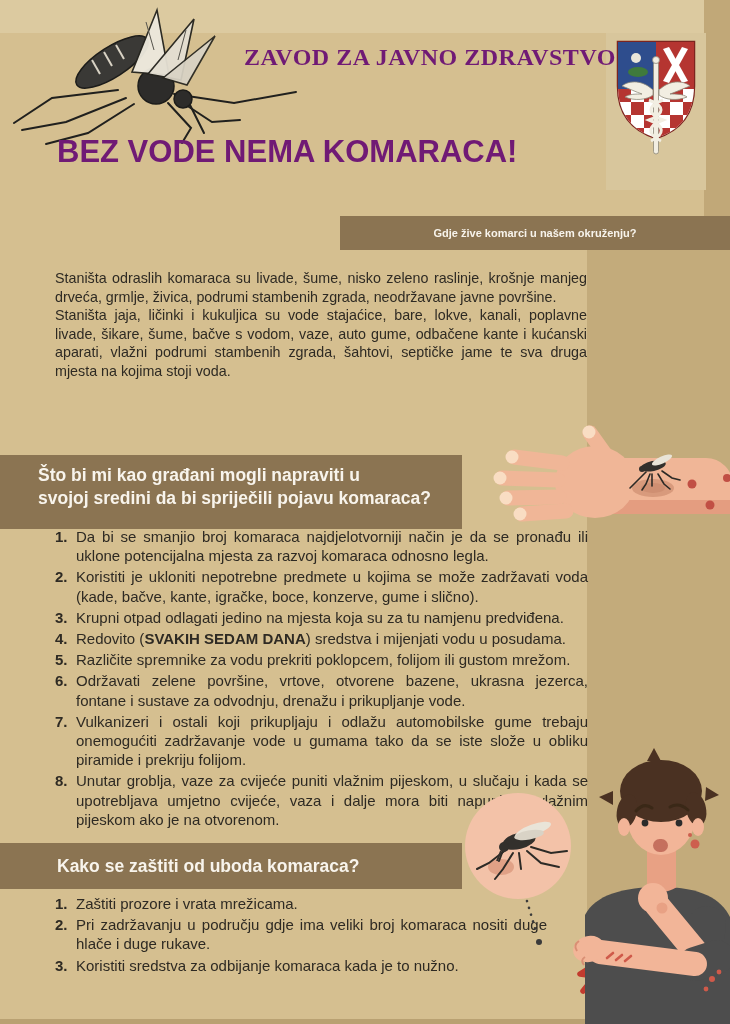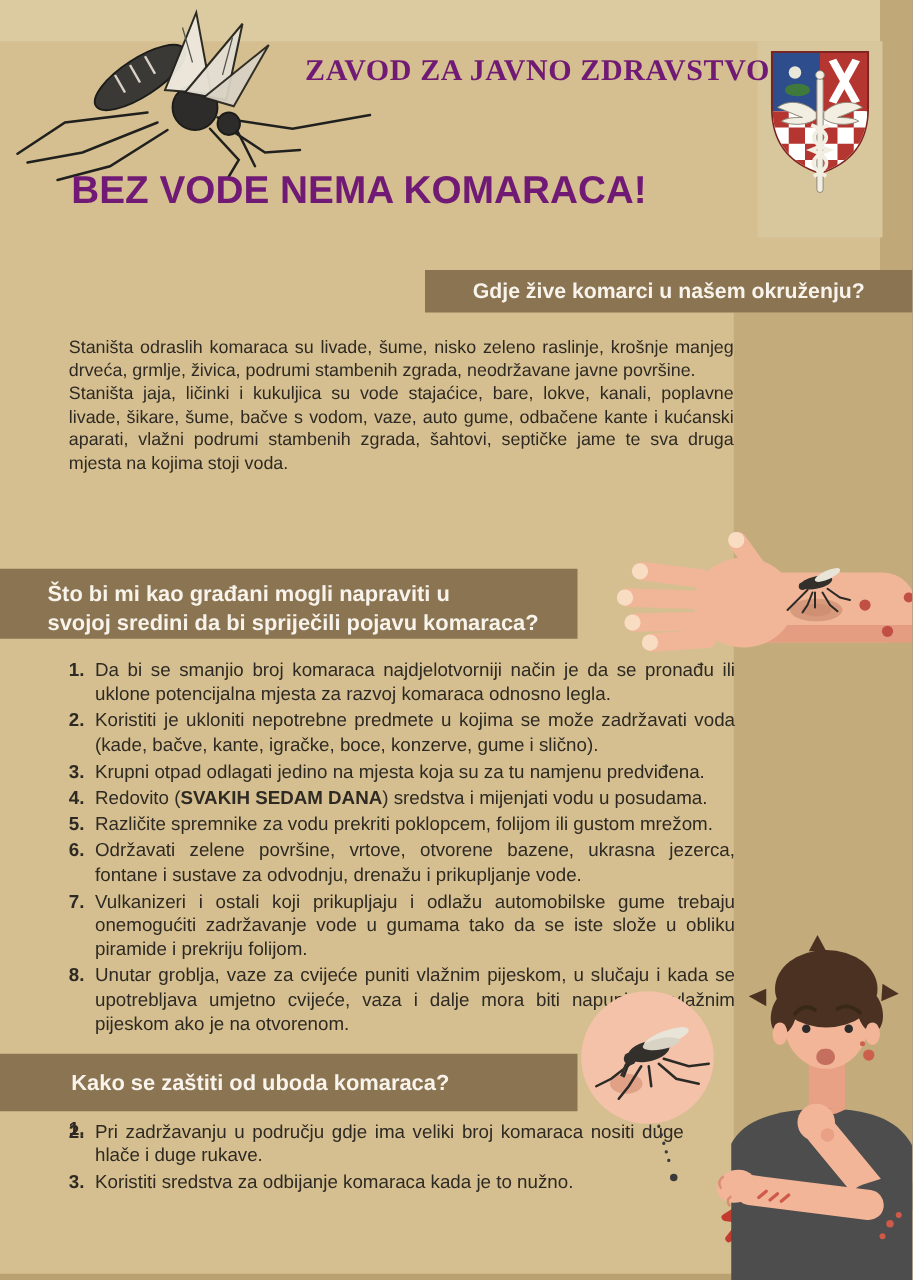--- a/index.html
+++ b/index.html
@@ -18,22 +18,22 @@
   .org-block{position:absolute;left:240px;top:42px;width:380px;text-align:center;
     font-family:"Liberation Serif",serif;font-weight:700;color:#701a75;}
   .org-line1{font-size:24px;line-height:30px;letter-spacing:.5px;}
   .org-line2{font-size:18px;line-height:24px;letter-spacing:.3px;}
 
   .poster-title{position:absolute;left:57px;top:134px;margin:0;
     font-size:31px;font-weight:800;letter-spacing:0;color:#701a75;}
 
   .banner{position:absolute;background:#8b7452;color:#f8f4ec;font-weight:700;}
   .banner-1{left:340px;top:216px;width:390px;height:34px;
-    font-size:17px;line-height:34px;text-align:center;}
-  .banner-2{left:0;top:455px;width:462px;height:56px;
+    font-size:11px;line-height:34px;text-align:center;}
+  .banner-2{left:0;top:455px;width:462px;height:74px;
     font-size:17.5px;line-height:23px;padding-top:9px;padding-left:38px;box-sizing:border-box;}
   .banner-3{left:0;top:843px;width:462px;height:46px;
     font-size:17.5px;line-height:46px;padding-left:57px;box-sizing:border-box;}
 
   .paras{position:absolute;left:55px;top:269px;width:532px;
     font-size:14.3px;line-height:18.6px;text-align:justify;}
   .paras p{margin:0;}
 
   .list{position:absolute;font-size:15px;line-height:19.2px;}
   .list-1{left:55px;top:527px;width:533px;}
@@ -179,20 +179,21 @@
       <span class="num">8.</span>
       <span><span>Unutar groblja, vaze za cvijeće puniti vlažnim pijeskom, u slučaju i kada se upotrebljava umjetno cvijeće, vaza i dalje mora biti napunjena vlažnim pijeskom ako je na otvorenom.</span><span class="bi"></span><span></span></span>
     </div>
   </div>
 
   <div class="banner banner-3">Kako se zaštiti od uboda komaraca?</div>
 
   <div class="list list-2">
     <div class="item">
       <span class="num">1.</span>
+      <span><span>Zaštiti prozore i vrata mrežicama.</span><span class="bi"></span><span></span></span>
     </div>
     <div class="item">
       <span class="num">2.</span>
       <span><span>Pri zadržavanju u području gdje ima veliki broj komaraca nositi duge hlače i duge rukave.</span><span class="bi"></span><span></span></span>
     </div>
     <div class="item">
       <span class="num">3.</span>
       <span><span>Koristiti sredstva za odbijanje komaraca kada je to nužno.</span><span class="bi"></span><span></span></span>
     </div>
   </div>

